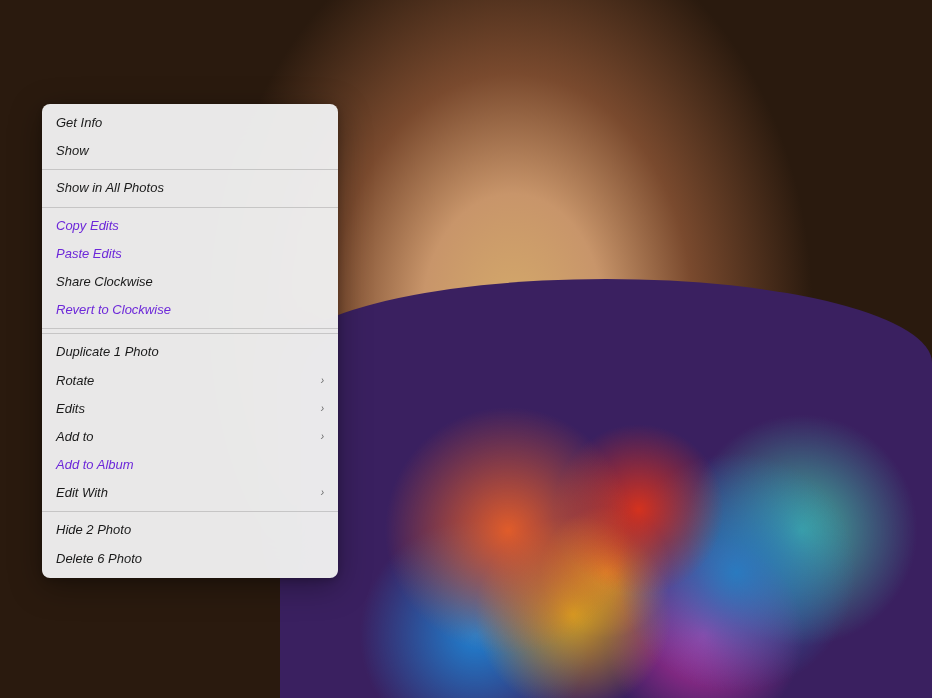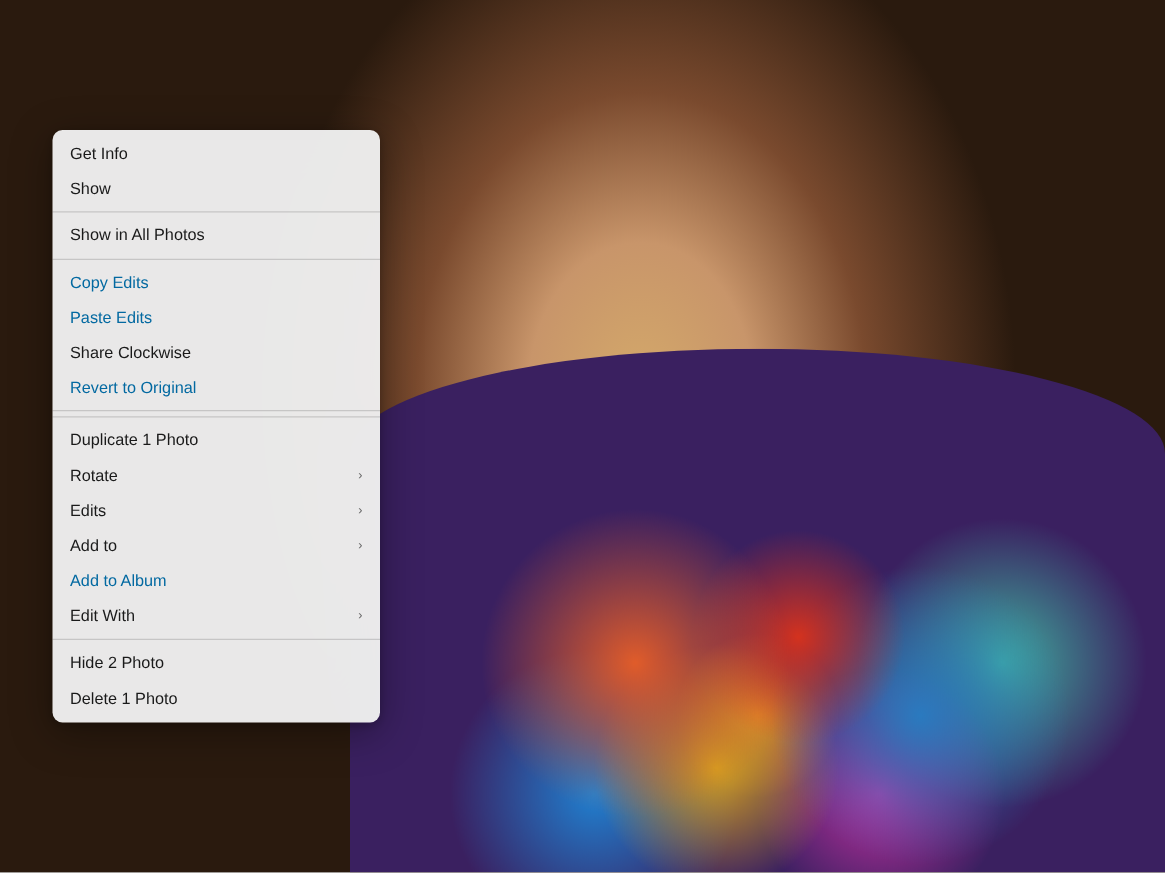--- a/index.html
+++ b/index.html
@@ -50,26 +50,27 @@
         radial-gradient(circle at 50% 70%, #e08030 0%, transparent 15%),
         #3a2060;
       border-radius: 50% 50% 0 0 / 20% 20% 0 0;
     }
 
     
     #context-menu {
       position: absolute;
       top: 104px;
       left: 42px;
-      width: 262px;
+      width: 296px;
       background: rgba(240, 240, 240, 0.97);
       border-radius: 8px;
       box-shadow: 0 8px 32px rgba(0,0,0,0.35), 0 2px 8px rgba(0,0,0,0.2);
       padding: 5px 0;
       backdrop-filter: blur(20px);
+      font-style: italic;
       -webkit-backdrop-filter: blur(20px);
     }
 
     .menu-item {
       display: flex;
       align-items: center;
       justify-content: space-between;
       padding: 5px 14px;
       font-size: 13px;
       color: #1a1a1a;
@@ -77,21 +78,21 @@
       line-height: 1.4;
       min-height: 22px;
     }
 
     .menu-item.highlighted {
       background: #3478f6;
       color: white;
     }
 
     .menu-item.disabled {
-      color: #0369a1;
+      color: #6d28d9;
     }
 
     .menu-separator {
       height: 1px;
       background: rgba(0,0,0,0.15);
       margin: 4px 0;
     }
 
     .chevron {
       font-size: 10px;
@@ -122,21 +123,21 @@
     <div class="menu-item disabled">
       <span>Copy Edits</span>
     </div>
     <div class="menu-item disabled">
       <span>Paste Edits</span>
     </div>
     <div class="menu-item">
       <span>Share Clockwise</span>
     </div>
     <div class="menu-item disabled">
-      <span>Revert to Original</span>
+      <span>Revert to Clockwise</span>
     </div>
     <div class="menu-separator"></div>
     <div class="menu-separator"></div>
     <div class="menu-item">
       <span>Duplicate 1 Photo</span>
     </div>
     <div class="menu-item">
       <span>Rotate</span>
       <span class="chevron">›</span>
     </div>
@@ -153,15 +154,15 @@
     </div>
     <div class="menu-item">
       <span>Edit With</span>
       <span class="chevron">›</span>
     </div>
     <div class="menu-separator"></div>
     <div class="menu-item">
       <span>Hide 2 Photo</span>
     </div>
     <div class="menu-item">
-      <span>Delete 1 Photo</span>
+      <span>Delete 6 Photo</span>
     </div>
   </div>
 
 </body></html>

